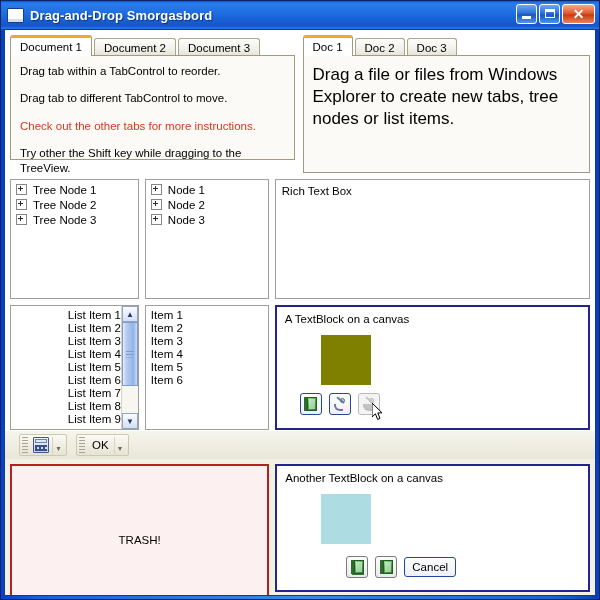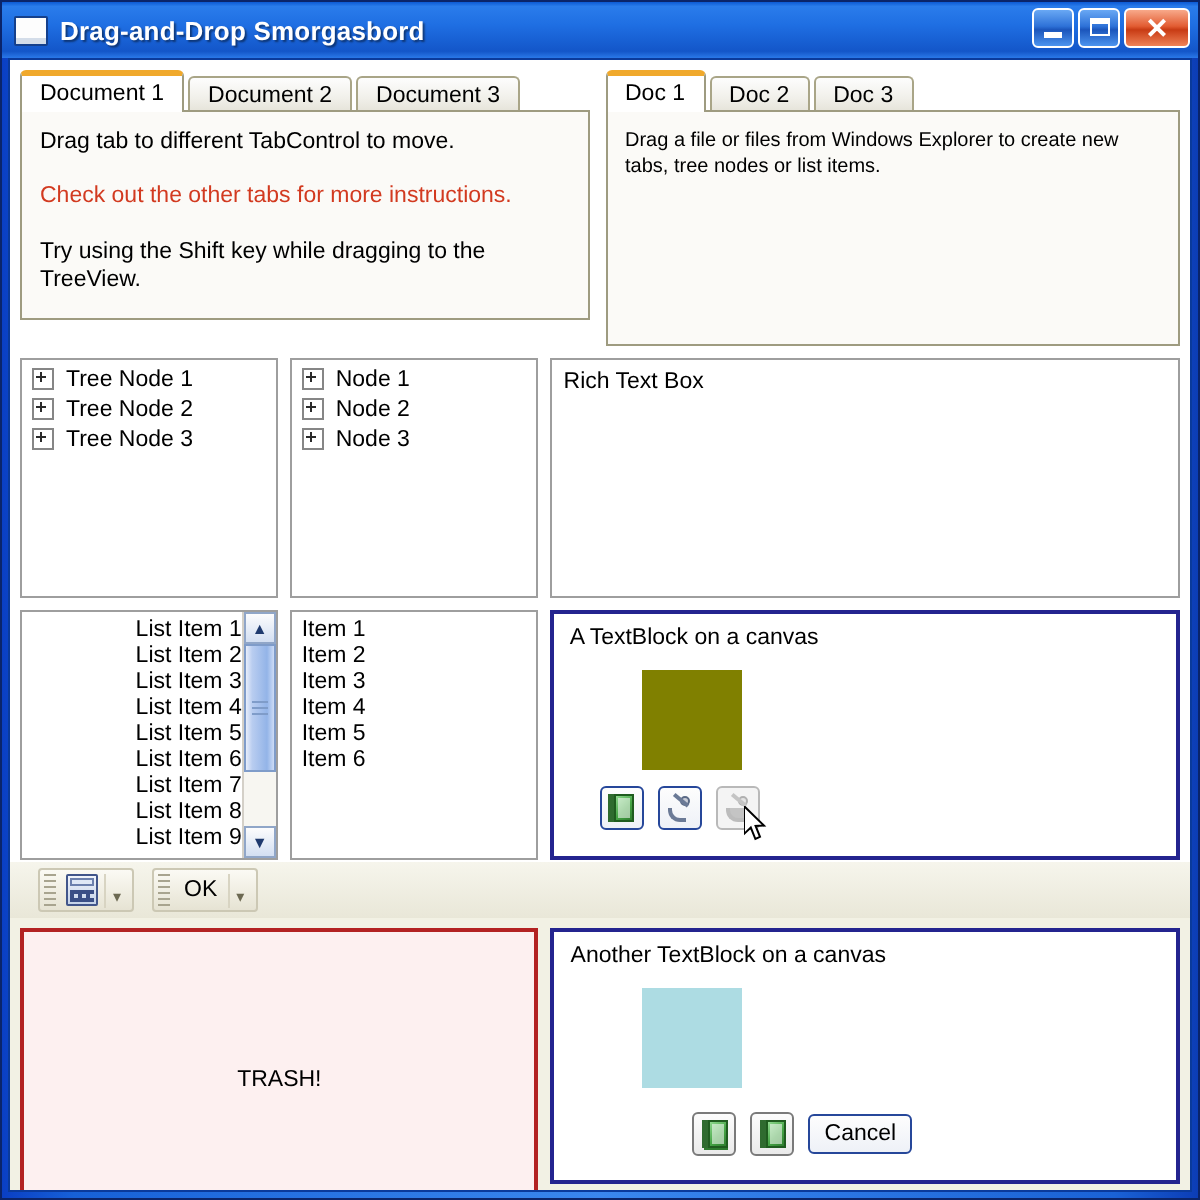--- a/index.html
+++ b/index.html
@@ -133,21 +133,21 @@
   .tabctl.left .tabbody { height: 105px; }
   .tabctl.right .tabbody { height: 118px; }
   .instr-line {
     font-size: 11.5px; color: #000;
     line-height: 1.25;
     margin-bottom: 13px;
   }
   .instr-line.red { color: #d23a20; }
   .instr-line.last { margin-bottom: 0; }
   .docbody-text {
-    font-size: 10px; color: #000; line-height: 1.3;
+    font-size: 17px; color: #000; line-height: 1.3;
   }
 
   
   .row { display: flex; gap: 6px; }
   .panel {
     background: #ffffff;
     border: 1px solid #9e9e9e;
     box-sizing: border-box;
     overflow: hidden;
   }
@@ -363,23 +363,24 @@
 
       <div class="tabrow-wrap">
 
         <div class="tabctl left">
           <div class="tabstrip">
             <div class="tab selected">Document 1</div>
             <div class="tab">Document 2</div>
             <div class="tab">Document 3</div>
           </div>
           <div class="tabbody">
+            <div class="instr-line">Drag tab within a TabControl to reorder.</div>
             <div class="instr-line">Drag tab to different TabControl to move.</div>
             <div class="instr-line red">Check out the other tabs for more instructions.</div>
-            <div class="instr-line last">Try using the Shift key while dragging to the TreeView.</div>
+            <div class="instr-line last">Try other the Shift key while dragging to the TreeView.</div>
           </div>
         </div>
 
         <div class="tabctl right">
           <div class="tabstrip">
             <div class="tab selected">Doc 1</div>
             <div class="tab">Doc 2</div>
             <div class="tab">Doc 3</div>
           </div>
           <div class="tabbody">

